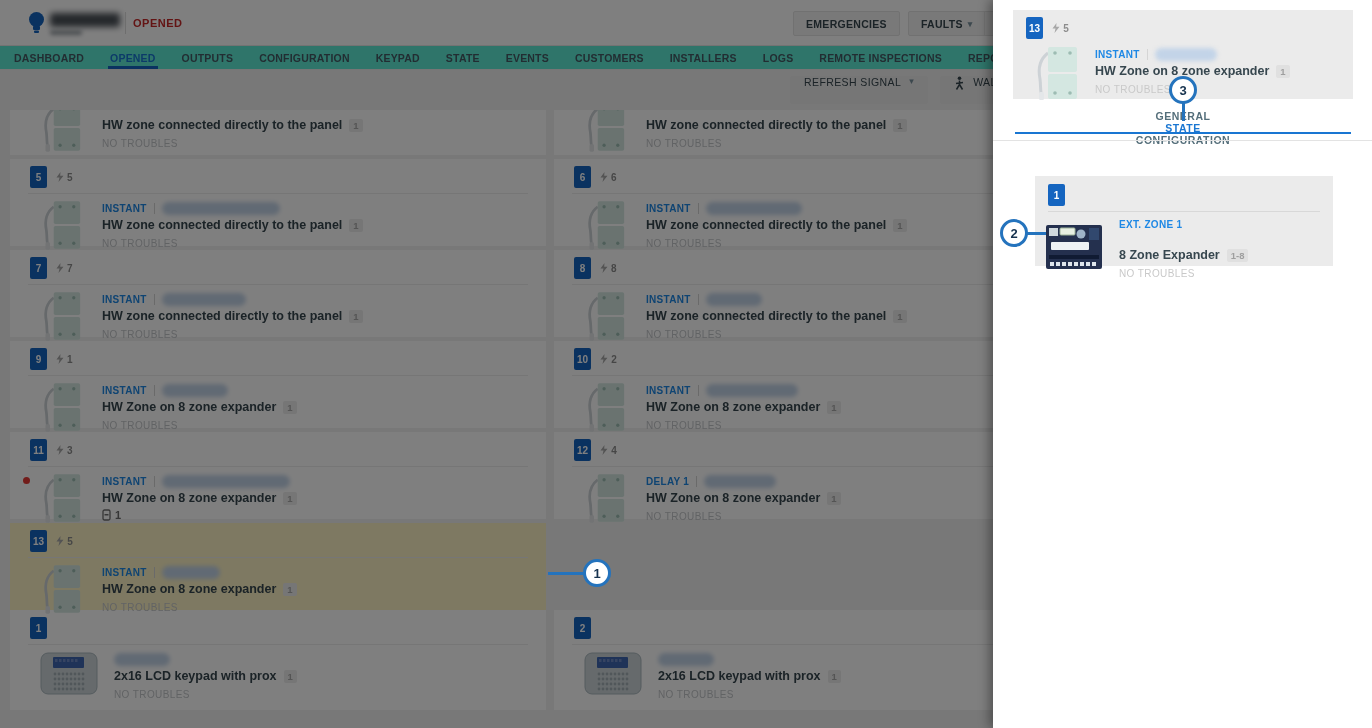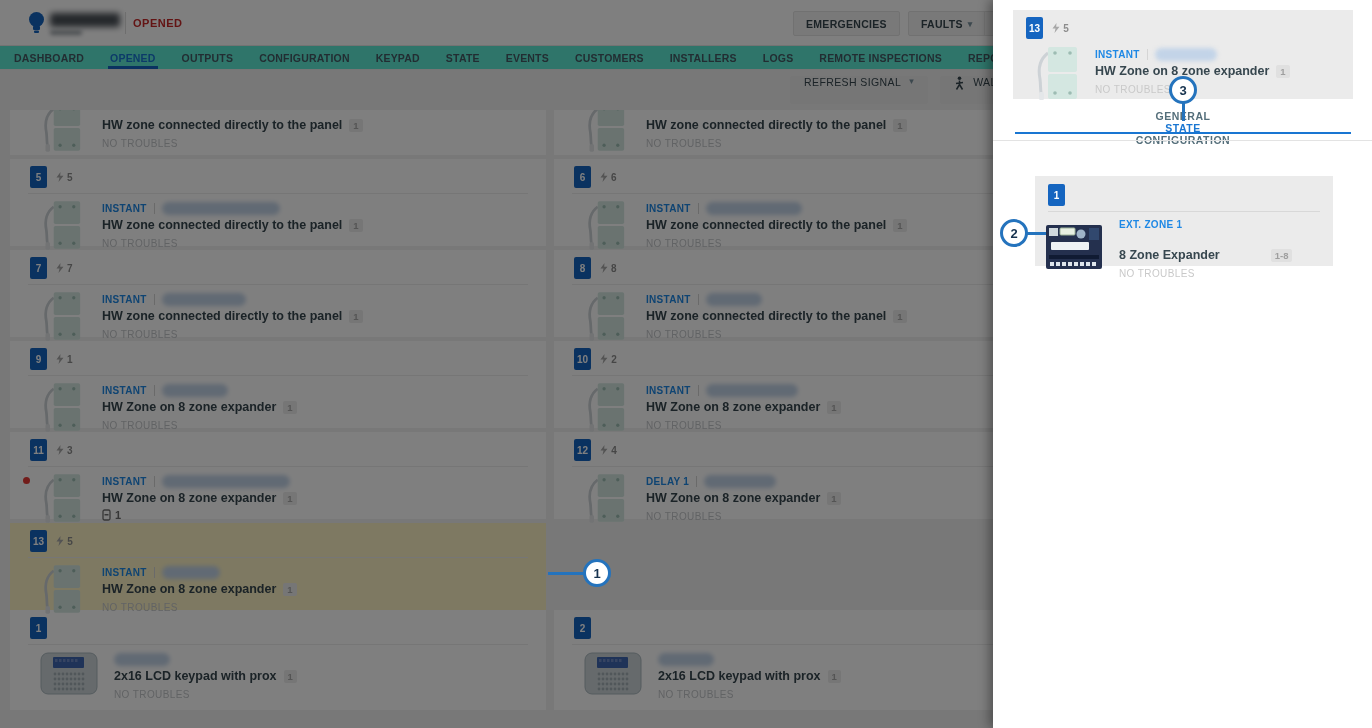--- a/index.html
+++ b/index.html
@@ -100,21 +100,21 @@
   .p-tab { position:relative; flex:1 1 0; display:flex; align-items:center; justify-content:center;
            font-size:10.5px; font-weight:bold; color:#546e7a; letter-spacing:.5px; cursor:pointer; }
   .p-tab.active { color:#1976d2; }
   .p-tab.active::after { content:""; position:absolute; left:2px; right:2px; bottom:0; height:2px;
            background:#1976d2; z-index:2; }
   .parent-card { position:absolute; left:42px; top:176px; width:298px; height:90px; background:#ebebeb; }
   .pc-head { margin:0 13px; padding:8px 0 5px 0; border-bottom:1px solid #d8d8d8; display:flex; }
   .pc-body { display:flex; padding:7px 10px 0 11px;align-items:center; }
   .pc-text { margin-left:15px; }
   .pc-link { font-size:10px; font-weight:bold; color:#1e88e5; letter-spacing:.3px; }
-  .pc-title-row { display:flex; align-items:center; margin-top:18px;gap:44px; }
+  .pc-title-row { display:flex; align-items:center; margin-top:18px; }
   .pc-title { font-size:12.5px; font-weight:bold; color:#37474f; }
   .panel .count-chip { background:#e0e0e0; color:#9e9e9e; }
   .panel .status { color:#c9c9c9; }
 
   
   .ann { position:absolute; z-index:20; }
   .ann-circle { width:28px; height:28px; border-radius:50%; border:3px solid #2473bd; background:#fff;
                 color:#17334f; font-size:13px; font-weight:bold; display:flex; align-items:center;
                 justify-content:center; }
   .ann-line { background:#2473bd; }

